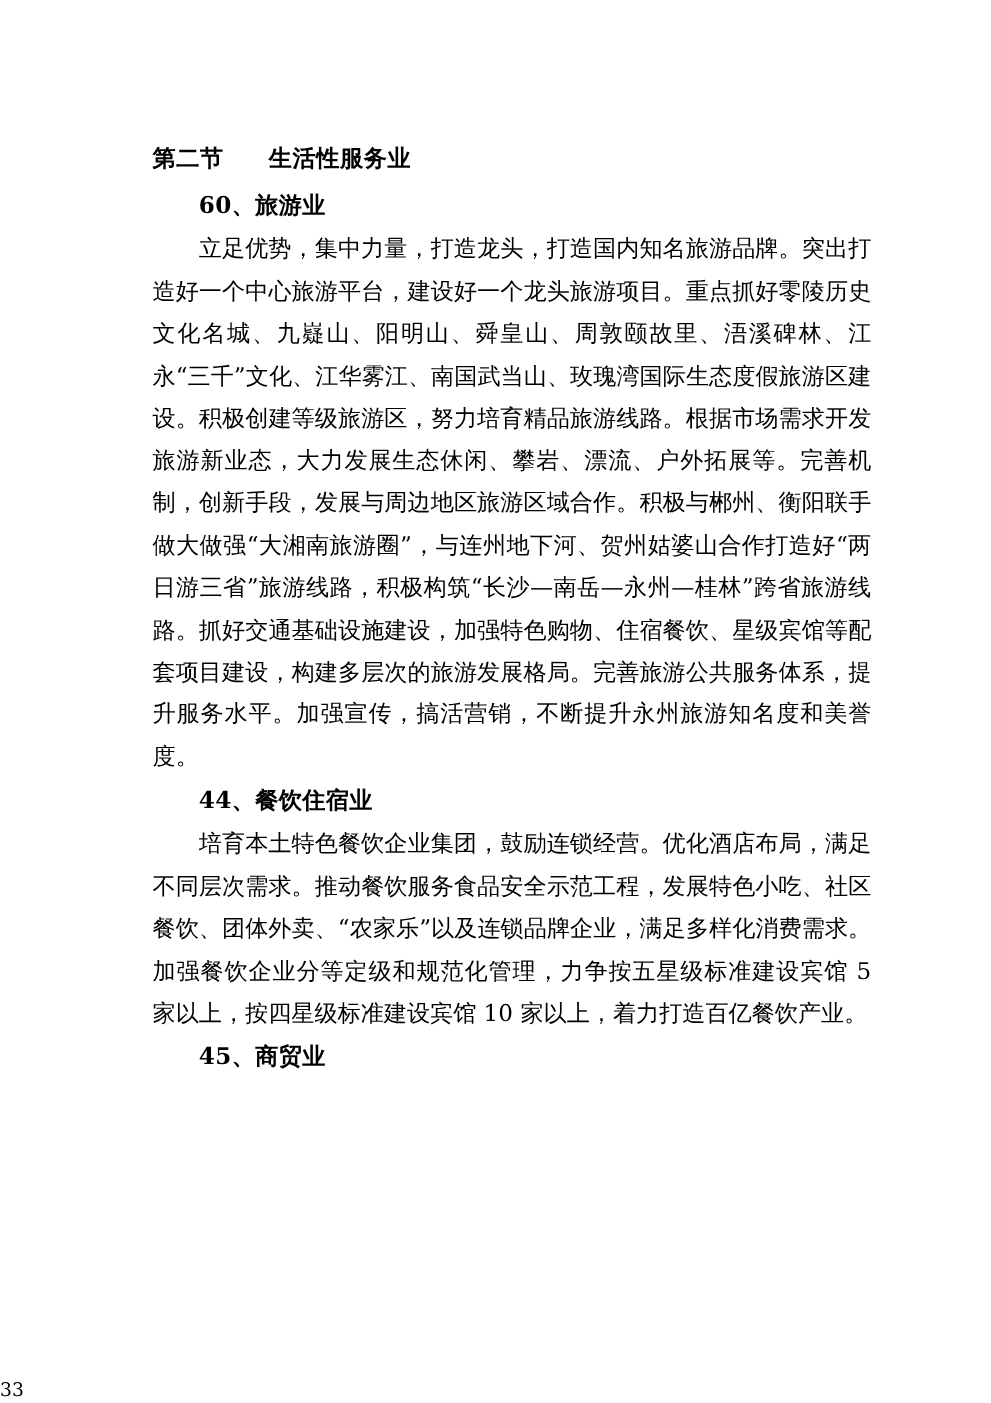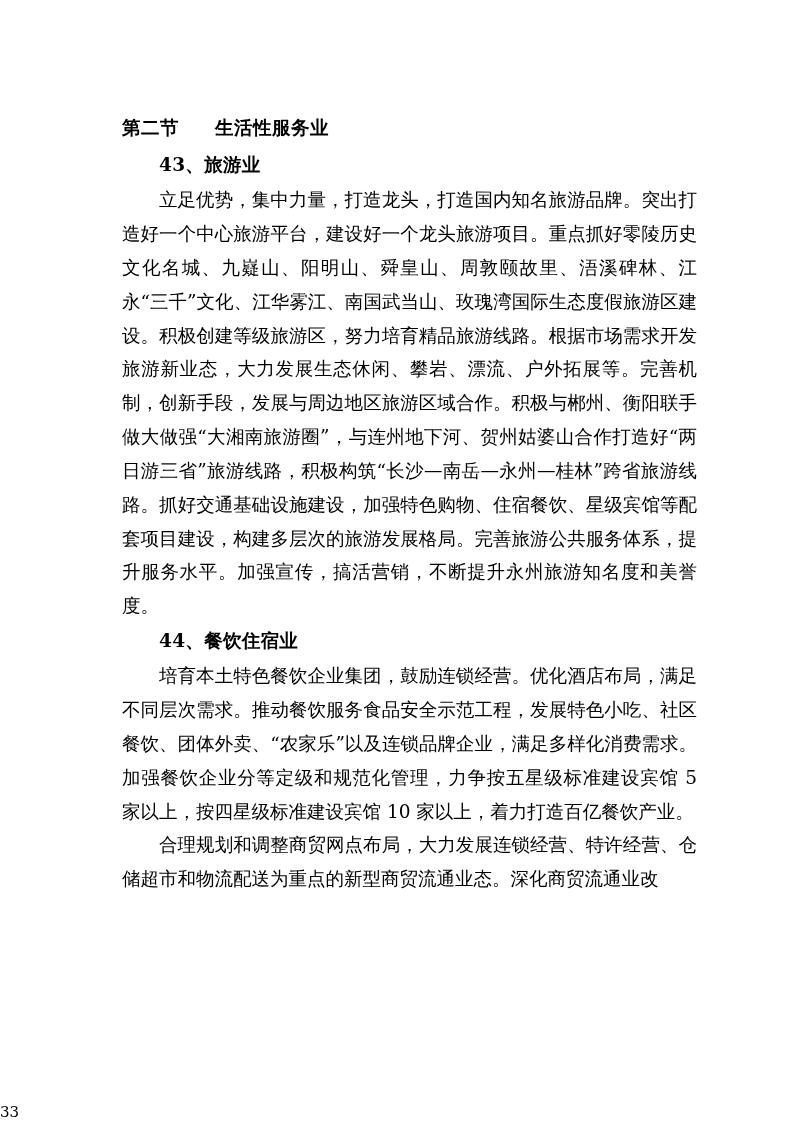--- a/index.html
+++ b/index.html
@@ -64,29 +64,29 @@
 <body>
 
 <div class="page">
 
   <div class="doc-body">
 
     <div class="section-heading">
       <span>第二节</span><span class="sp"></span><span>生活性服务业</span>
     </div>
 
-    <div class="sub-heading">43、旅游业</div>
+    <div class="sub-heading">60、旅游业</div>
 
 
     <p class="para">立足优势，集中力量，打造龙头，打造国内知名旅游品牌。突出打造好一个中心旅游平台，建设好一个龙头旅游项目。重点抓好零陵历史文化名城、九嶷山、阳明山、舜皇山、周敦颐故里、浯溪碑林、江永“三千”文化、江华雾江、南国武当山、玫瑰湾国际生态度假旅游区建设。积极创建等级旅游区，努力培育精品旅游线路。根据市场需求开发旅游新业态，大力发展生态休闲、攀岩、漂流、户外拓展等。完善机制，创新手段，发展与周边地区旅游区域合作。积极与郴州、衡阳联手做大做强“大湘南旅游圈”，与连州地下河、贺州姑婆山合作打造好“两日游三省”旅游线路，积极构筑“长沙—南岳—永州—桂林”跨省旅游线路。抓好交通基础设施建设，加强特色购物、住宿餐饮、星级宾馆等配套项目建设，构建多层次的旅游发展格局。完善旅游公共服务体系，提升服务水平。加强宣传，搞活营销，不断提升永州旅游知名度和美誉度。</p>
 
     <div class="sub-heading">44、餐饮住宿业</div>
 
     <p class="para">培育本土特色餐饮企业集团，鼓励连锁经营。优化酒店布局，满足不同层次需求。推动餐饮服务食品安全示范工程，发展特色小吃、社区餐饮、团体外卖、“农家乐”以及连锁品牌企业，满足多样化消费需求。加强餐饮企业分等定级和规范化管理，力争按五星级标准建设宾馆 5 家以上，按四星级标准建设宾馆 10 家以上，着力打造百亿餐饮产业。</p>
 
+    <div class="sub-heading">45、商贸业</div>
 
-    <p class="para">合理规划和调整商贸网点布局，大力发展连锁经营、特许经营、仓储超市和物流配送为重点的新型商贸流通业态。深化商贸流通业改</p>
 
   </div>
 
   <div class="page-number">33</div>
 
 </div>
 
 </body></html>

